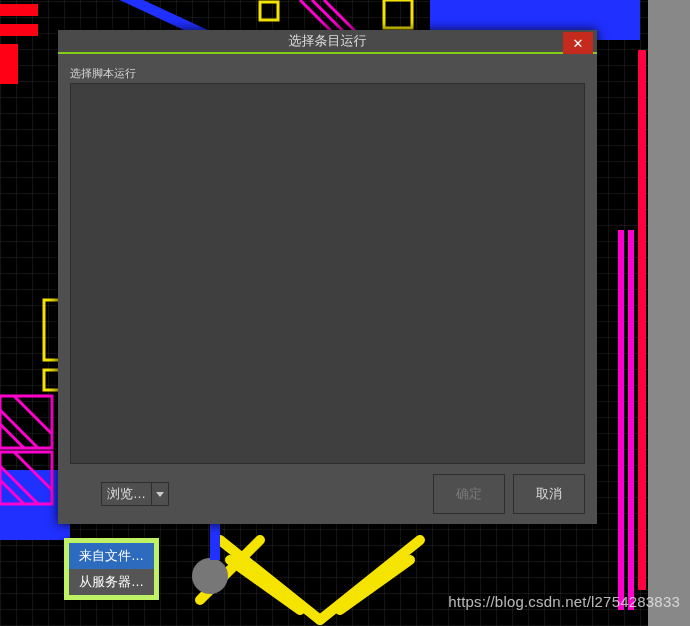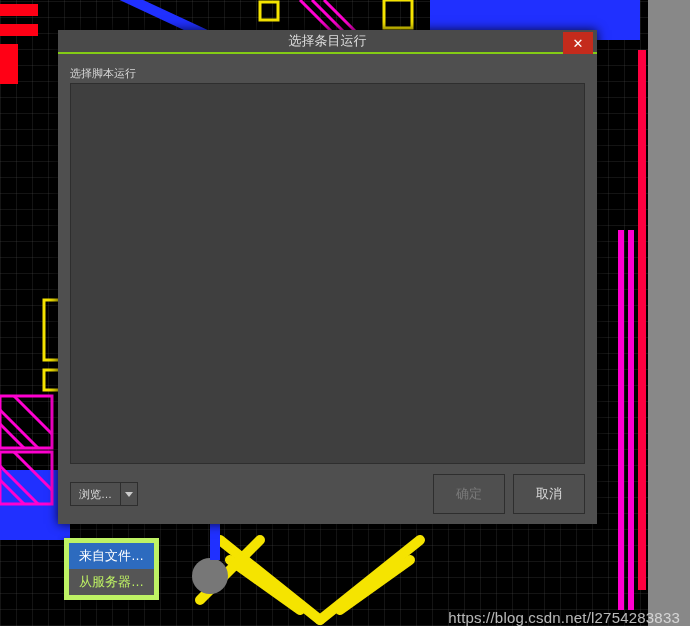--- a/index.html
+++ b/index.html
@@ -41,42 +41,42 @@
   .btn {
     height:40px; min-width:72px; padding:0 10px;
     background:#4f4f4f; border:1px solid #2e2e2e; color:#ddd;
     display:flex; align-items:center; justify-content:center; cursor:pointer;
     font-size:13px;
   }
   .btn.disabled { color:#7a7a7a; cursor:default; }
   .browse-group { display:flex; }
   .browse-btn {
     height:24px; width:50px; background:#4f4f4f; border:1px solid #2e2e2e; border-right:none;
-    color:#ddd; display:flex; align-items:center; justify-content:center; cursor:pointer; font-size:11px;
+    color:#ddd; display:flex; align-items:center; justify-content:center; cursor:pointer; font-size:13px;margin-left:31px;
   }
   .browse-drop {
     height:24px; width:18px; background:#4f4f4f; border:1px solid #2e2e2e;
     display:flex; align-items:center; justify-content:center; cursor:pointer;
   }
   .browse-drop svg { display:block; }
 
   
   .menu {
     position:absolute; left:64px; top:538px; width:95px;
     background:#555; border:5px solid #bef264; box-shadow:0 2px 6px rgba(0,0,0,0.6);
   }
   .menu-item {
     height:26px; display:flex; align-items:center; justify-content:center;
-    color:#bef264; font-size:13px; cursor:pointer;
+    color:#ffffff; font-size:13px; cursor:pointer;
   }
   .menu-item.highlight { background:#2d6bbf; color:#fff; }
 
   
   .watermark {
-    position:absolute; right:10px; bottom:0; color:rgba(235,235,235,0.78);
+    position:absolute; right:10px; bottom:16px; color:rgba(235,235,235,0.78);
     font-size:15px; font-family: Arial, sans-serif; letter-spacing:0.2px;
     pointer-events:none;
   }
 </style>
 </head>
 <body>
 
 <div class="bg">
   <div class="grid"></div>
   <div class="stripe-right"></div>

